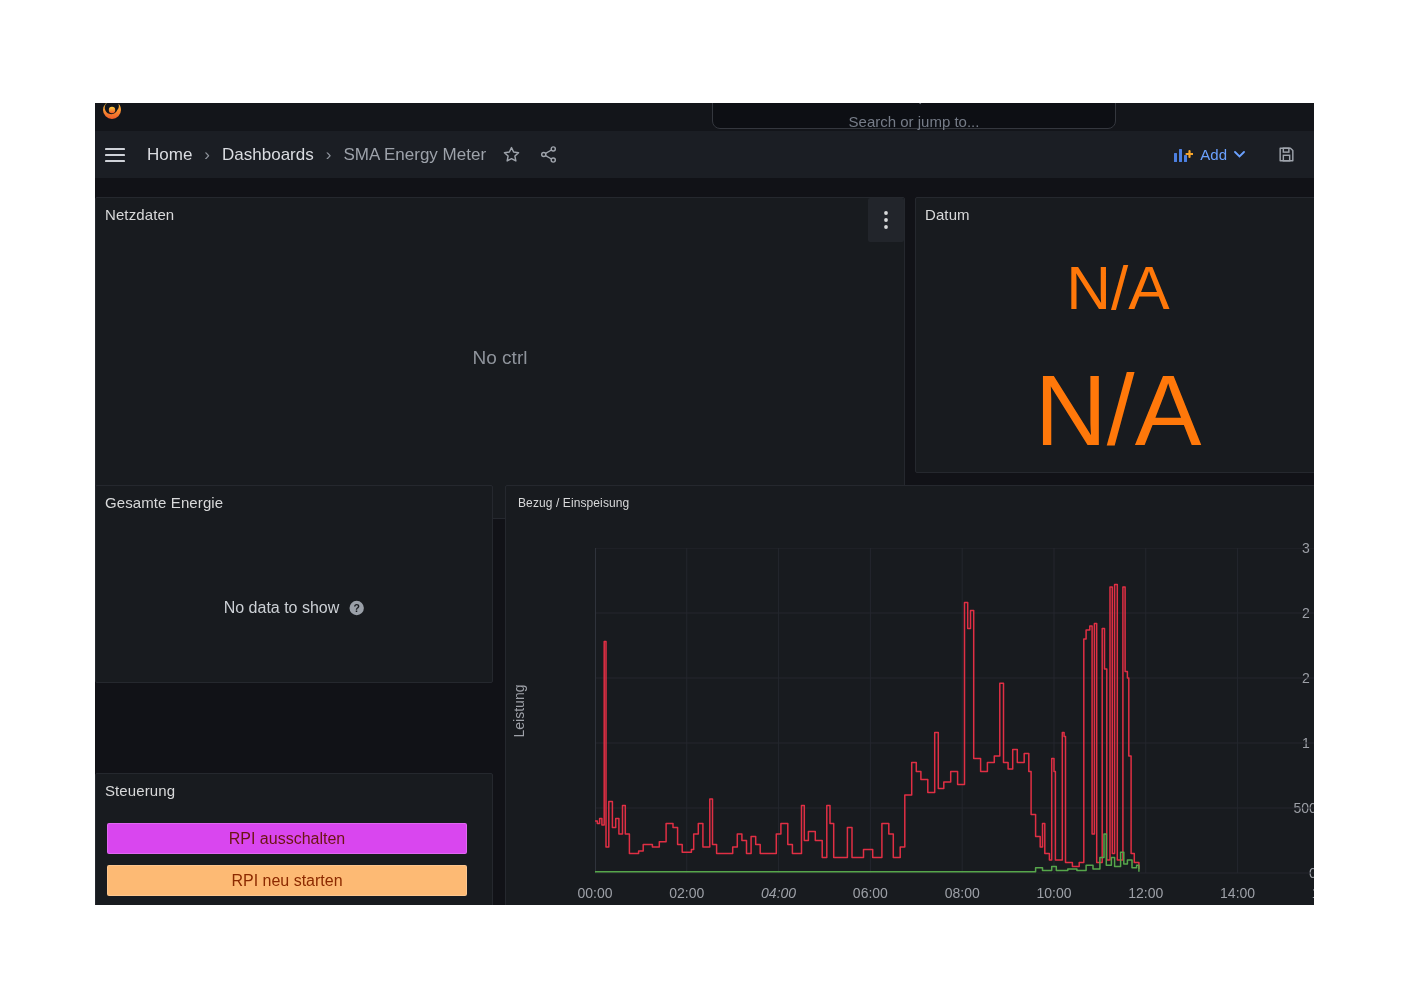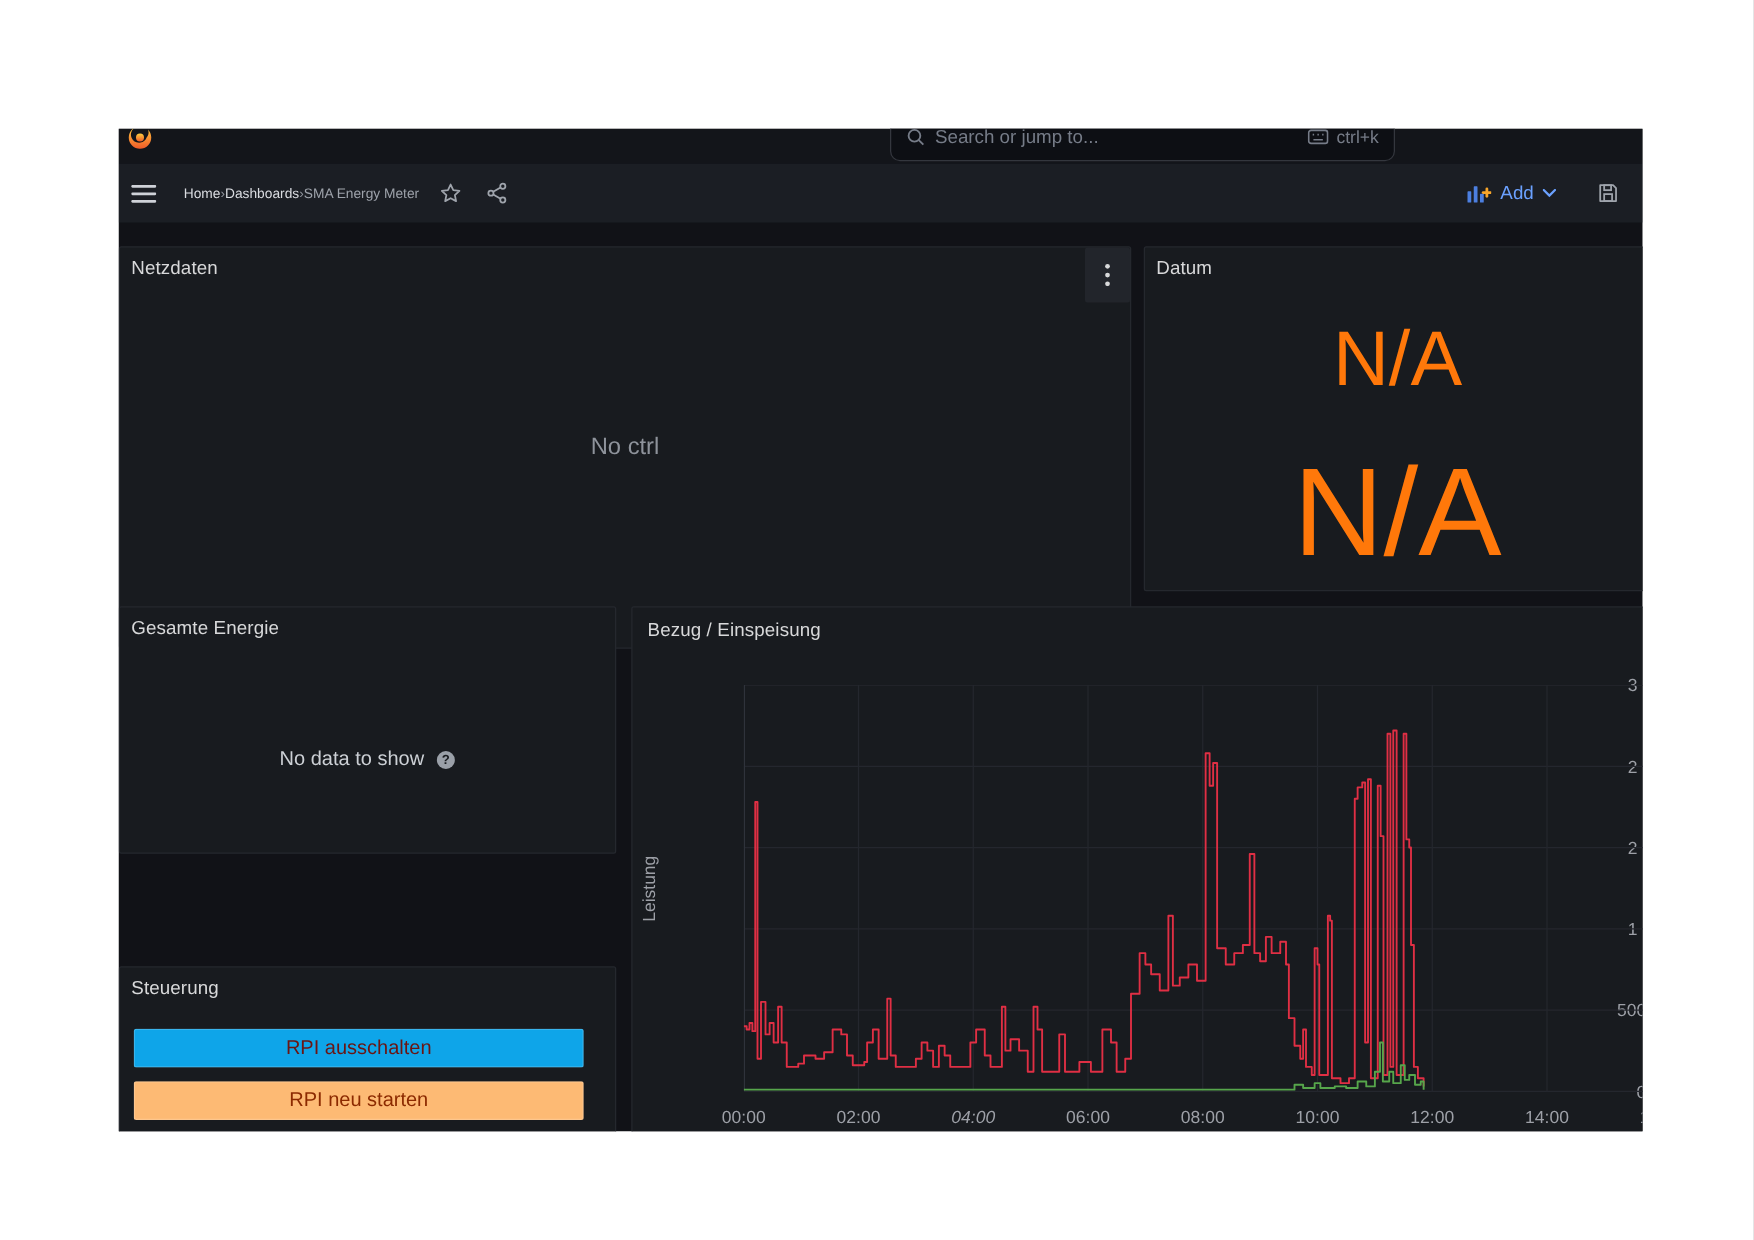--- a/index.html
+++ b/index.html
@@ -6,29 +6,29 @@
   body { background:#ffffff; font-family:"Liberation Sans", sans-serif; }
   .page { position:relative; width:1403px; height:992px; background:#ffffff; overflow:hidden; }
   .screen { position:absolute; left:95px; top:103px; width:1219px; height:802px;
             background:#111217; overflow:hidden; color:#d8d9da; }
 
   
   .topbar { position:absolute; left:0; top:0; width:100%; height:28px; background:#13151a; }
   .logo { position:absolute; left:5px; top:-6px; }
   .searchbox { position:absolute; left:617px; top:-14px; width:404px; height:40px;
                background:#0d0f14; border:1px solid #34373e; border-radius:8px;
-               display:flex; align-items:center; padding:0 12px; gap:8px; }
+               display:flex; align-items:center; padding:0 12px; gap:8px;flex-direction:column; }
   .searchbox .ph { color:#767c88; font-size:15px; flex:1; }
   .shortcut { display:flex; align-items:center; gap:6px; color:#767c88; font-size:14px; }
 
   
   .crumbbar { position:absolute; left:0; top:28px; width:100%; height:47px; background:#1b1e24;
               display:flex; align-items:center; padding:0 18px 0 10px; }
   .hamburger { margin-right:22px; cursor:pointer; display:flex; }
-  .crumbs { display:flex; align-items:center; gap:0; font-size:11px; }
+  .crumbs { display:flex; align-items:center; gap:12px; font-size:17px; }
   .crumb-link { color:#dadce1; font-weight:500; cursor:pointer; }
   .crumb-sep { color:#8e939b; }
   .crumb-current { color:#9da2aa; }
   .crumb-icons { display:flex; align-items:center; gap:18px; margin-left:16px; }
   .rightside { margin-left:auto; display:flex; align-items:center; gap:32px; }
   .add-group { display:flex; align-items:center; gap:7px; color:#6ba1ff; font-size:15px; cursor:pointer; }
 
   
   .panel { position:absolute; background:#181b1f; border:1px solid #25282e; border-radius:2px; }
   .panel-title { position:absolute; left:9px; top:8px; font-size:15px; color:#d8d9da;
@@ -209,26 +209,26 @@
           <svg width="16" height="16" viewBox="0 0 16 16">
               <circle cx="8" cy="8" r="7.2" fill="#9aa0a8"></circle>
               <text x="8" y="11.6" text-anchor="middle" font-size="10.5" font-weight="bold" fill="#181b1f" font-family="Liberation Sans, sans-serif">?</text>
             </svg>
         </span>
       </div>
     </div>
 
     <div class="panel p-steuerung">
       <div class="panel-title">Steuerung</div>
-      <div class="ctl-btn btn-off" style="background: #0ea5e9; color: rgb(107, 21, 18);">RPI ausschalten</div>
+      <div class="ctl-btn btn-off" style="background: #d946ef; color: rgb(107, 21, 18);">RPI ausschalten</div>
       <div class="ctl-btn btn-restart" style="background: #fdba74; color: rgb(140, 42, 0);">RPI neu starten</div>
     </div>
 
     <div class="panel p-bezug">
-      <div class="panel-title" style="left:12px; top:10px; font-size:15px;">Bezug / Einspeisung</div>
+      <div class="panel-title" style="left:12px; top:10px; font-size:12px;">Bezug / Einspeisung</div>
       <div class="ylab">Leistung</div>
       <div id="yticks">
           <div class="ytick" style="top: 54px;">3 kW</div>
           <div class="ytick" style="top: 119px;">2 kW</div>
           <div class="ytick" style="top: 184px;">2 kW</div>
           <div class="ytick" style="top: 249px;">1 kW</div>
           <div class="ytick" style="top: 314px;">500 W</div>
           <div class="ytick" style="top: 379px;">0 W</div>
         </div>
       <svg class="plot" id="plot-svg" width="750" height="326" viewBox="0 0 750 326">

